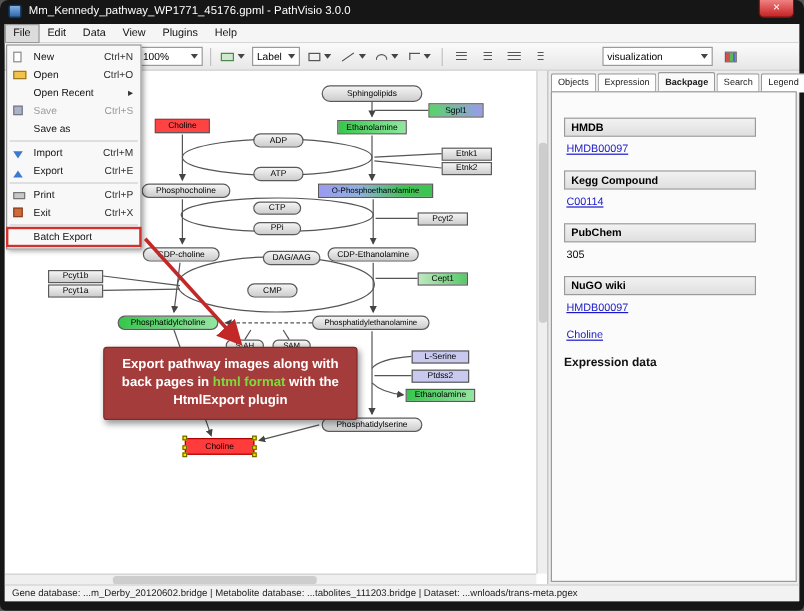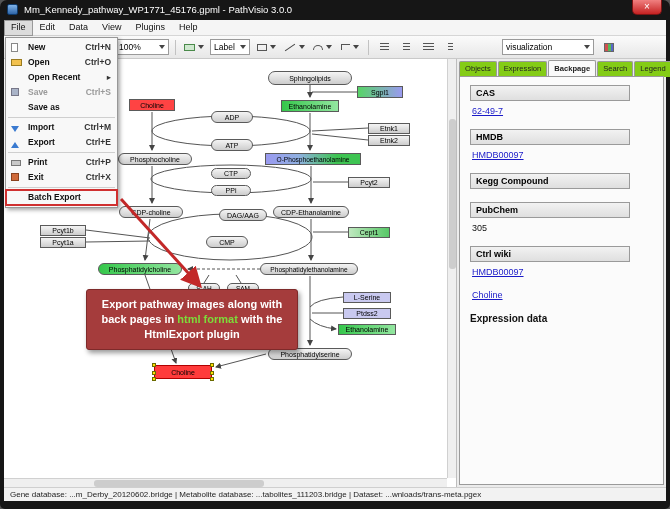--- a/index.html
+++ b/index.html
@@ -59,36 +59,36 @@
   .bluegreen { background:linear-gradient(90deg,#9a9af0 0%,#8fb0e0 35%,#3ec452 75%); }
   .greenblue { background:linear-gradient(90deg,#57d467,#9a9af0); }
   .lavender { background:#c9c9f0; }
   .greengene { background:linear-gradient(90deg,#bfe8bf,#57c867); }
   .selected { background:#ff3b3b; border-color:#b00000; overflow:visible; }
   .hd { position:absolute; width:4px; height:4px; background:#ffe000; border:1px solid #6b6b00; }
 
   
   #sidepanel { position:absolute; left:452px; top:0; width:210px; height:428px; background:#ececec; border-left:1px solid #bdbdbd; }
   #tabs { position:absolute; left:2px; top:2px; height:16px; display:flex; }
-  .tab { font-size:7.6px; padding:2px 5px; background:#84cc16; border:1px solid #9a9a9a; border-bottom:none; border-radius:2px 2px 0 0; margin-right:1px; color:#222; }
+  .tab { font-size:7.6px; padding:2px 5px; background:#ffffff; border:1px solid #9a9a9a; border-bottom:none; border-radius:2px 2px 0 0; margin-right:1px; color:#222; }
   .tab.active { background:#fafafa; font-weight:bold; position:relative; top:-1px; padding-top:3px; }
   #panel-content { position:absolute; left:2px; top:17px; right:2px; bottom:2px; background:#fbfbfb; border:1px solid #9a9a9a; padding:8px 10px; overflow:hidden; }
   #xref-heading { color:#2020c0; font-weight:bold; font-size:10px; margin:2px 0 12px 0; }
   .xref-section { margin-bottom:13px; }
   .xref-header { width:160px; background:linear-gradient(#f2f2f2,#dfdfdf); border:1px solid #9a9a9a; font-weight:bold; font-size:9px; padding:2px 5px; }
   .xref-value { font-size:9px; margin:5px 0 0 2px; color:#1a1ac8; text-decoration:underline; }
   .xref-value.plain { color:#111; text-decoration:none; }
   #panel-footer { font-weight:bold; font-size:10px; color:#111; margin-top:4px; }
 
   
   #statusbar { position:absolute; left:0; bottom:0; width:100%; height:14px; background:#f2f2f2; border-top:1px solid #cfcfcf; font-size:8px; color:#222; padding:2px 6px; white-space:nowrap; overflow:hidden; }
 
   
   #filemenu { position:absolute; left:5px; top:37px; width:113px; background:#f8f8f8; border:1px solid #979797; box-shadow:2px 2px 4px rgba(0,0,0,0.35); z-index:40; padding:2px 0; }
-  .mi { position:relative; height:15px; font-size:8.5px; padding:2px 6px 2px 22px; color:#111; display:flex;font-weight:bold; }
+  .mi { position:relative; height:15px; font-size:8.5px; padding:2px 6px 2px 22px; color:#111; display:flex; }
   .mi .mi-label { flex:1; }
   .mi .mi-short { color:#333; }
   .mi.disabled, .mi.disabled .mi-short { color:#9a9a9a; }
   .mi.hl { outline:2px solid #d03030; outline-offset:-1px; }
   .mi-sep { height:1px; background:#cfcfcf; margin:2px 2px; }
   .ico { position:absolute; left:5px; top:3px; }
   .ico-new { width:7px; height:9px; background:#fff; border:1px solid #888; }
   .ico-open { width:11px; height:7px; background:#f2c14e; border:1px solid #9a7b20; margin-top:1px; }
   .ico-save { width:8px; height:8px; background:#aab4c8; border:1px solid #778; }
   .ico-import { width:0; height:0; border:4px solid transparent; border-top:6px solid #3a7ad0; margin-top:3px; }
@@ -270,38 +270,35 @@
         <div id="tabs">
           <div class="tab">Objects</div>
           <div class="tab">Expression</div>
           <div class="tab active">Backpage</div>
           <div class="tab">Search</div>
           <div class="tab">Legend</div>
         </div>
         <div id="panel-content">
 
           <div class="xref-section">
-            <div class="xref-header">CAS</div>
-            <div class="xref-value">62-49-7</div>
-          </div>
-          <div class="xref-section">
           </div>
           <div class="xref-section">
             <div class="xref-header">HMDB</div>
             <div class="xref-value">HMDB00097</div>
           </div>
           <div class="xref-section">
             <div class="xref-header">Kegg Compound</div>
+            <div class="xref-value">C00114</div>
           </div>
           <div class="xref-section">
             <div class="xref-header">PubChem</div>
             <div class="xref-value plain">305</div>
           </div>
           <div class="xref-section">
-            <div class="xref-header">Ctrl wiki</div>
+            <div class="xref-header">NuGO wiki</div>
             <div class="xref-value">HMDB00097</div>
           </div>
           <div class="xref-section">
             <div class="xref-value">Choline</div>
           </div>
 
           <div id="panel-footer">Expression data</div>
         </div>
       </div>
     </div>

